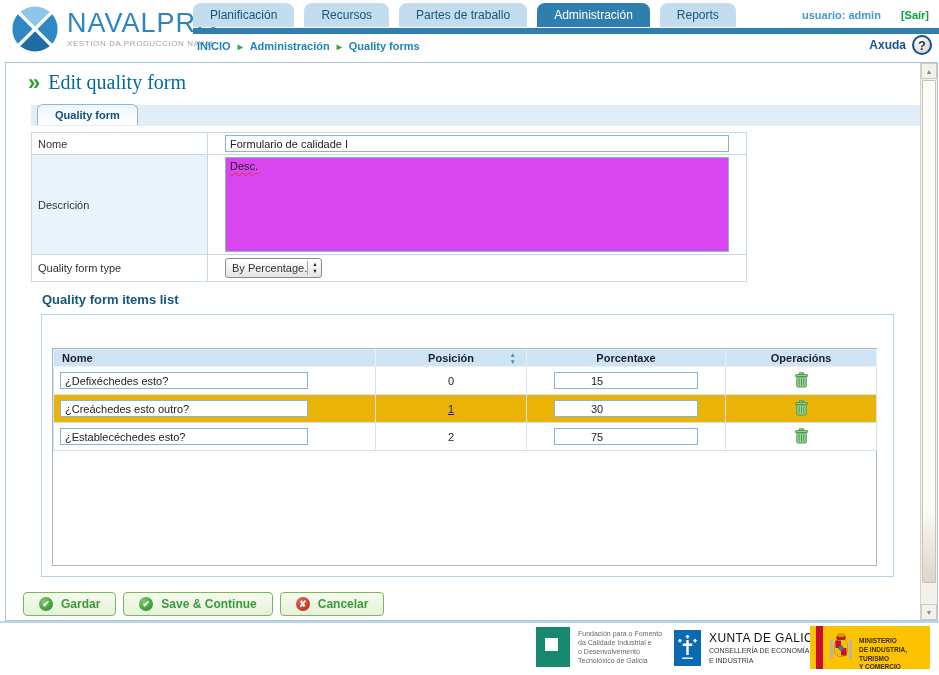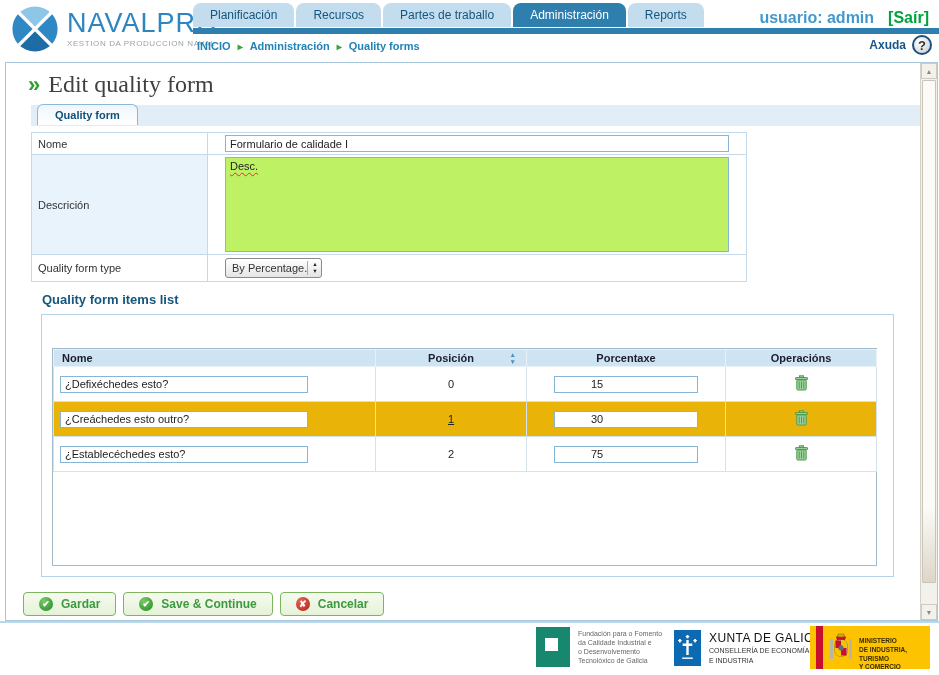--- a/index.html
+++ b/index.html
@@ -4,70 +4,70 @@
 <style>
   * { margin:0; padding:0; box-sizing:border-box; }
   html,body { width:939px; height:675px; }
   body { position:relative; background:#fff; font-family:"Liberation Sans", sans-serif; overflow:hidden; color:#333; }
 
   
   .logo { position:absolute; left:12px; top:6px; display:flex; align-items:center; gap:9px; }
   .logo-name { font-size:27px; color:#2e86c1; letter-spacing:1px; line-height:1; }
   .logo-tagline { font-size:8px; color:#9aa4ab; letter-spacing:.6px; margin-top:2px; }
 
-  .tabs { position:absolute; left:193px; top:3px; display:flex; gap:2px; align-items:flex-end; }
+  .tabs { position:absolute; left:193px; top:3px; display:flex; gap:10px; align-items:flex-end; }
   .tab { background:#c4ddee; color:#14567e; font-size:12px; padding:5px 17px 5px; border-radius:8px 8px 0 0; cursor:pointer; white-space:nowrap; }
   .tab.active { background:#2f7fae; color:#fff; }
   .bluebar { position:absolute; left:193px; top:28px; width:746px; height:6px; background:#2f7fae; }
 
-  .user-info { position:absolute; right:10px; top:9px; font-size:16px; font-weight:bold; display:flex; gap:14px; }
+  .user-info { position:absolute; right:10px; top:9px; font-size:11px; font-weight:bold; display:flex; gap:20px; }
   .user-label { color:#4398cc; }
   .logout { color:#00a33c; cursor:pointer; text-decoration:none; }
 
   .breadcrumb { position:absolute; left:197px; top:40px; font-size:11px; font-weight:bold; color:#2283b5; display:flex; align-items:center; gap:7px; }
   .crumb { cursor:pointer; }
   .crumb-sep { color:#3aa63a; font-size:10px; }
 
   .help { position:absolute; right:7px; top:35px; display:flex; align-items:center; gap:6px; }
   .help-label { font-size:12px; font-weight:bold; color:#16568c; }
   .help-icon { width:20px; height:20px; border-radius:50%; border:2px solid #1c4f7e; background:radial-gradient(circle at 35% 30%, #ffffff, #c9ccd1); color:#333;
                font-size:13px; font-weight:bold; display:flex; align-items:center; justify-content:center; cursor:pointer; }
 
   
   .content { position:absolute; left:5px; top:62px; width:933px; height:559px; border:1px solid #a9c7dc; background:#fff; }
 
   .page-title-row { position:absolute; left:22px; top:8px; display:flex; align-items:center; gap:8px; }
   .title-arrows { color:#2f9e2f; font-size:22px; font-weight:bold; line-height:.8; }
-  .page-title { font-family:"Liberation Serif", serif; font-size:24px; color:#404040; }
+  .page-title { font-family:"Liberation Serif", serif; font-size:20px; color:#0369a1; }
 
   .ptab-strip { position:absolute; left:25px; top:42px; width:900px; height:21px; background:#e2eef7; }
   .ptab { position:absolute; left:6px; top:-1px; background:linear-gradient(#eef6fb,#ffffff); border:1px solid #8cb8d6; border-bottom:none;
           border-radius:6px 6px 0 0; padding:4px 17px 4px; font-size:11px; font-weight:bold; color:#10507a; cursor:pointer; }
 
   .form-table { position:absolute; left:25px; top:69px; width:716px; border-collapse:collapse; }
   .form-table td { border:1px solid #c4d9e9; font-size:11px; vertical-align:middle; }
   .form-table tr.alt td { background:#e9f3fb; }
   td.flabel { width:203px; padding:4px 6px; }
   td.fvalue { padding:2px 17px; background:#fff !important; }
   .text-input { width:504px; height:17px; border:1px solid #86b6d4; font-size:11px; padding:1px 4px; font-family:inherit; color:#222; }
-  .textarea-box { width:504px; height:95px; border:1px solid #86b6d4; background:#bef264; padding:2px 4px; font-size:11px; color:#222; overflow:hidden; }
+  .textarea-box { width:504px; height:95px; border:1px solid #86b6d4; background:#d946ef; padding:2px 4px; font-size:11px; color:#222; overflow:hidden; }
   .squiggle { text-decoration:underline wavy #e03030 1px; text-underline-offset:2px; }
   .select-box { display:inline-flex; align-items:center; border:1px solid #8a8a8a; border-radius:3px; background:linear-gradient(#ffffff,#e4e4e4);
                 padding:2px 3px 2px 6px; font-size:11px; cursor:pointer; margin:1px 0; }
   .select-spin { border-left:1px solid #aaa; padding-left:4px; display:flex; flex-direction:column; font-size:5.5px; color:#222; line-height:1.25; }
 
   .items-heading { position:absolute; left:36px; top:229px; font-size:13px; font-weight:bold; color:#15567d; }
   .items-panel { position:absolute; left:35px; top:251px; width:853px; height:263px; border:1px solid #b5d2e6; background:#fff; }
   .new-item-btn { position:absolute; left:12px; top:9px; background:#e7f4da; border:1px solid #8cbb6b; border-radius:4px;
                   padding:3px 17px; font-size:11px; color:#4b9c43; cursor:pointer; }
   .items-table-wrap { position:absolute; left:10px; top:33px; width:825px; height:218px; border:1px solid #a3bac9; }
   table.items { width:100%; border-collapse:collapse; table-layout:fixed; }
   .items th { background:#cfe4f3; font-size:11px; font-weight:bold; color:#1c1c2e; height:17px; border:1px solid #e9f1f8; text-align:center; position:relative; }
   .items th.th-nome { text-align:left; padding-left:8px; }
-  .items td { font-size:11px; height:35px; border:1px solid #d4e2ec; text-align:center; color:#222; }
+  .items td { font-size:11px; height:28px; border:1px solid #d4e2ec; text-align:center; color:#222; }
   .items td.td-nome { text-align:left; padding:0 0 0 6px; }
   .items tr.alt td { background:#eab308;text-decoration:underline; }
   .row-input { border:1px solid #86b6d4; font-size:11px; height:17px; padding:1px 4px; font-family:inherit; color:#222; }
   .nome-input { width:248px; }
   .pct-input { width:144px;padding-left:36px; }
   .sort-icons { position:absolute; right:10px; top:2px; display:flex; flex-direction:column; font-size:6.5px; color:#4a90c2; line-height:1; cursor:pointer; }
   .trash-btn { display:inline-block; cursor:pointer; line-height:0; }
 
   .actions { position:absolute; left:17px; top:529px; display:flex; gap:7px; }
   .action-btn { display:inline-flex; align-items:center; gap:8px; background:linear-gradient(#f5fbef,#e5f2d7); border:1px solid #7db45e;

